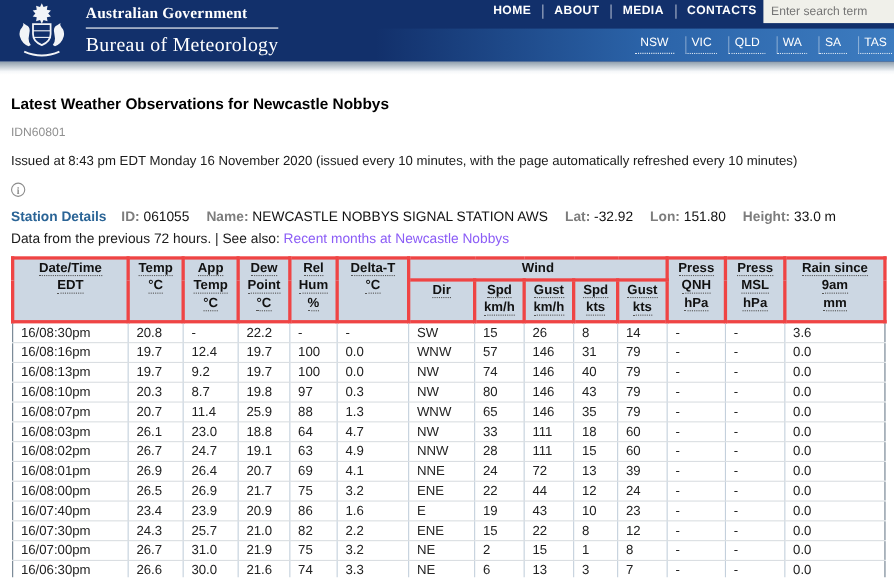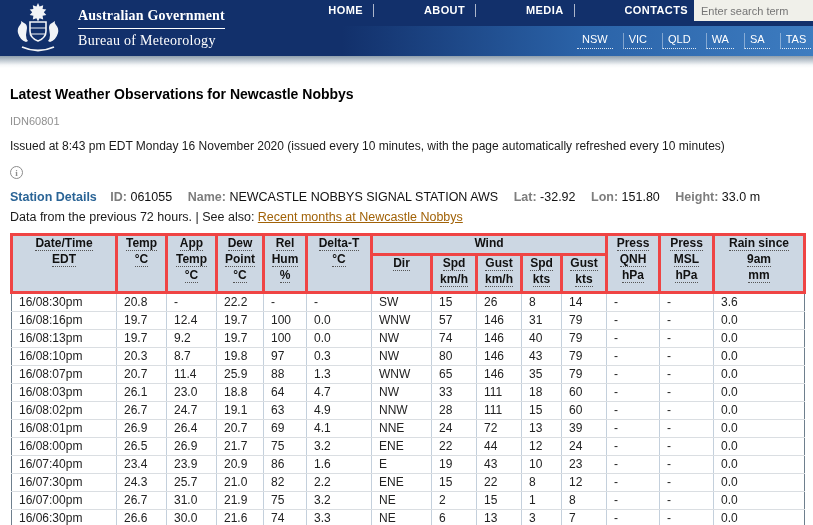--- a/index.html
+++ b/index.html
@@ -8,23 +8,23 @@
   .page { position:relative; width:813px; height:525px; overflow:hidden; background:#fff; }
 
   
   .site-header { position:relative; height:56px; background:#12306b; overflow:hidden; }
   .blue-grad { position:absolute; left:0; bottom:0; width:100%; height:30px;
     background:linear-gradient(to right, rgba(47,108,179,0) 42%, rgba(47,108,179,.85) 72%, #3d7cc0 100%); }
   .logo-wrap { position:absolute; left:8px; top:2px; display:flex; align-items:center; cursor:pointer; }
   .crest { width:60px; height:52px; }
   .logo-text { margin-left:10px; color:#fff; font-family:"Liberation Serif", serif; }
   .logo-line1 { font-size:14px; font-weight:bold; padding-bottom:4px; border-bottom:1px solid #fff; letter-spacing:.2px; }
-  .logo-line2 { font-size:14px; margin-top:4px; letter-spacing:.3px; }
-
-  .top-nav { position:absolute; top:4px; right:125px; display:flex; align-items:center;gap:40px; }
+  .logo-line2 { font-size:18px; margin-top:4px; letter-spacing:.3px;text-align:right; }
+
+  .top-nav { position:absolute; top:4px; right:125px; display:flex; align-items:center; }
   .top-nav-item { color:#fff; font-size:11px; font-weight:bold; letter-spacing:.4px;
     padding:0 10px; border-right:1px solid rgba(255,255,255,.65); cursor:pointer; line-height:13px; }
   .top-nav-item:last-child { border-right:none; padding-right:0; }
 
   .search-input { position:absolute; left:694px; top:0; width:150px; height:21px;
     background:#f0f0ea; border:0; font-family:"Liberation Sans",sans-serif;
     font-size:11px; color:#777; padding:0 7px; outline:none; }
 
   .state-nav { position:absolute; top:33px; left:572px; display:flex; white-space:nowrap; }
   .state-nav-item { color:#fff; font-size:11px; font-weight:normal; margin:0 5px; padding:0 5px 2px;
@@ -45,21 +45,21 @@
     margin-right:7px; font-family:"Liberation Serif", serif; font-weight:bold; }
   .page-link { color:#4e5f9e; text-decoration:underline; cursor:pointer; }
   .sep { margin:0 5px; color:#333; }
 
   .station-row { margin-top:11px; font-size:12.5px; }
   .station-label { color:#2a6496; font-weight:bold; margin-right:10px; }
   .meta-label { color:#7d7d7d; font-weight:bold; }
   .meta-value { color:#111; margin-right:12px; }
 
   .data-note { margin-top:6px; font-size:12.5px; color:#1a1a1a; }
-  .note-link { color:#a16207; text-decoration:underline; cursor:pointer; }
+  .note-link { color:#8b5cf6; cursor:pointer; }
 
   
   table.obs { border-collapse:collapse; table-layout:fixed; width:793px; margin-top:9px;
     font-size:12px; border:1px solid #6e7f8d; }
   table.obs thead th { background:#ccd7e3; border:3px solid #ef4444; padding:0 1px 3px;
     text-align:center; vertical-align:top; font-weight:bold; color:#111; }
   .abbr { border-bottom:1px dotted #555; display:inline-block; line-height:14px; margin-bottom:1px; }
   .grp { display:inline-block; line-height:14px;text-align:center; }
   table.obs tbody td { border-right:1px solid #c4d0dc; border-bottom:1px solid #dadee2;
     padding:1px 0 2px 7px; color:#222; line-height:14px; white-space:nowrap; overflow:hidden; }

